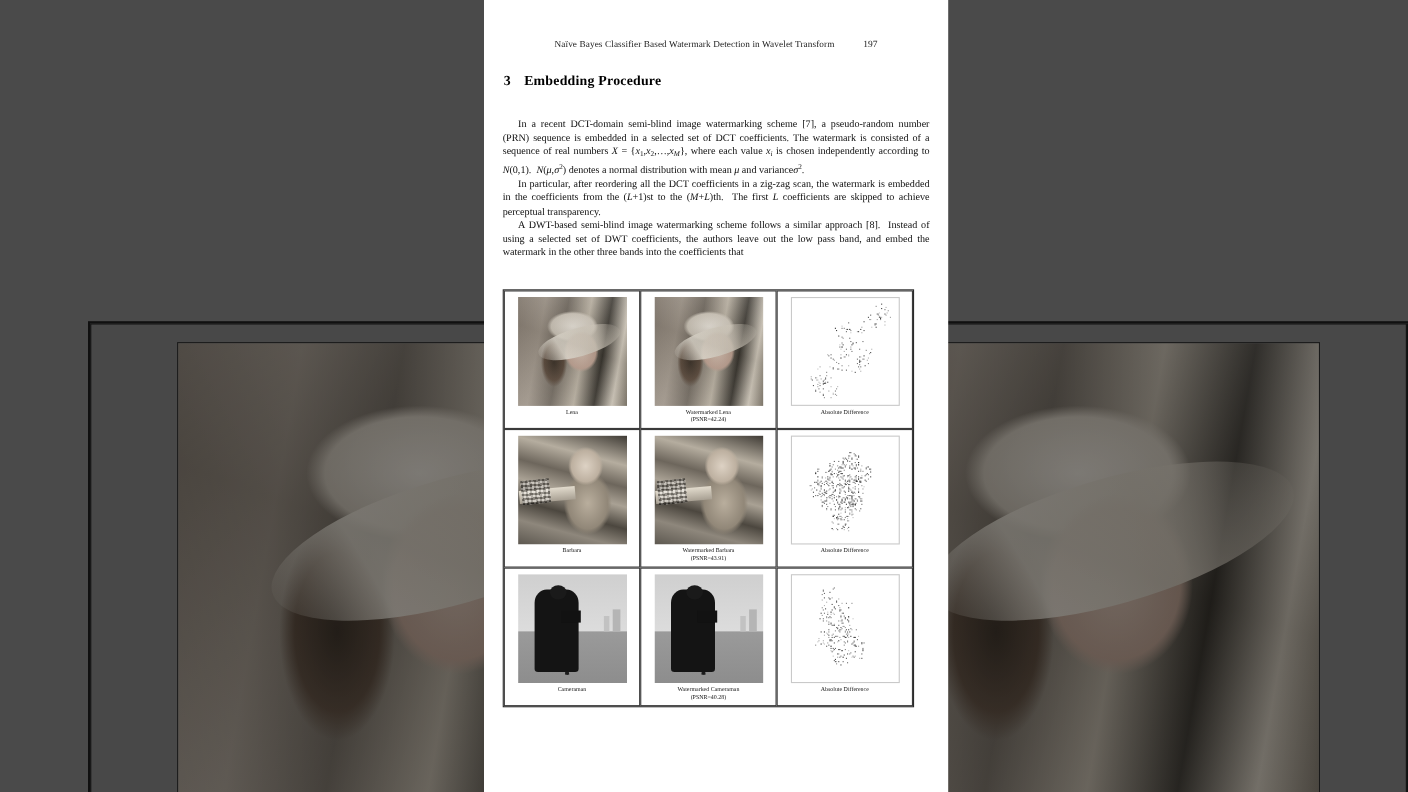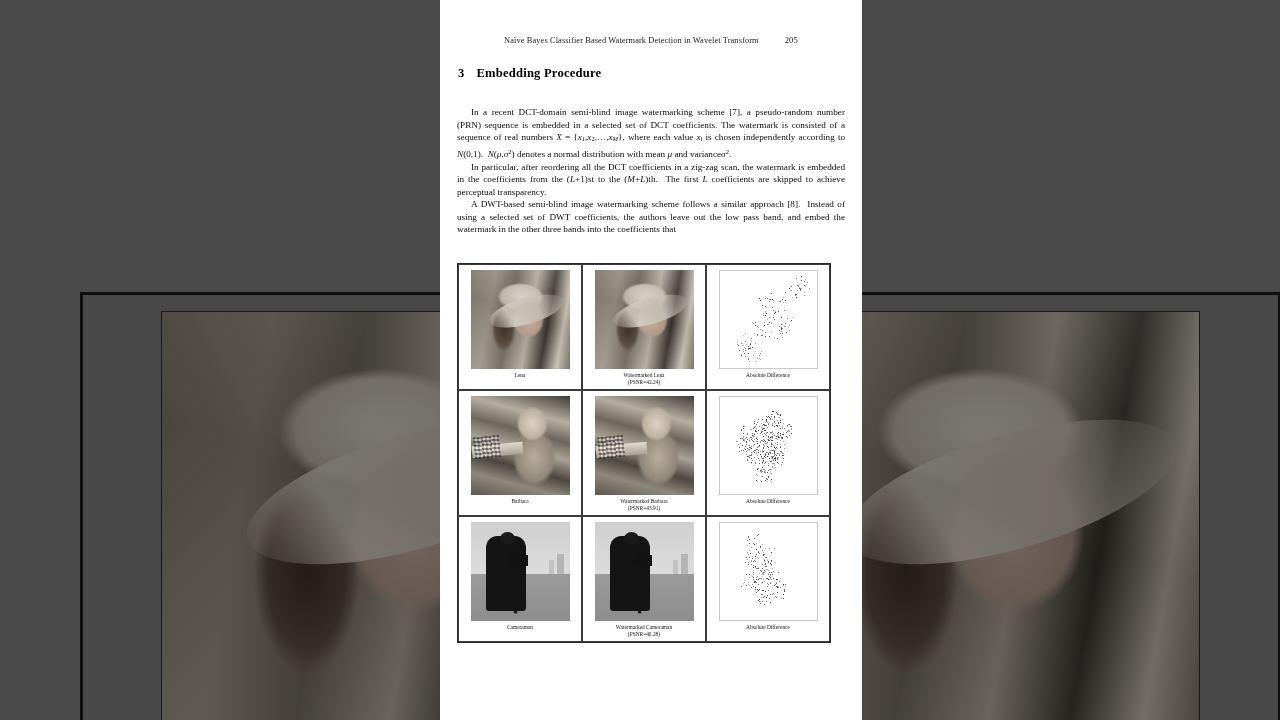--- a/index.html
+++ b/index.html
@@ -299,21 +299,21 @@
 
     </div>
   </div>
   <div class="bg-dim"></div>
 </div>
 
 <div id="page">
   <div id="page-inner">
 
     <div class="running-head">
-      <span>Naïve Bayes Classifier Based Watermark Detection in Wavelet Transform</span><span class="pg">205</span>
+      <span>Naïve Bayes Classifier Based Watermark Detection in Wavelet Transform</span><span class="pg">197</span>
     </div>
 
     <h2 class="section-head">
       <span class="num">3</span><span>Embedding Procedure</span>
     </h2>
 
     <div id="body-copy">
       <p class="first">
         In a recent DCT-domain semi-blind image watermarking scheme [7], a pseudo-random
         number (PRN) sequence is embedded in a selected set of DCT coefficients.

